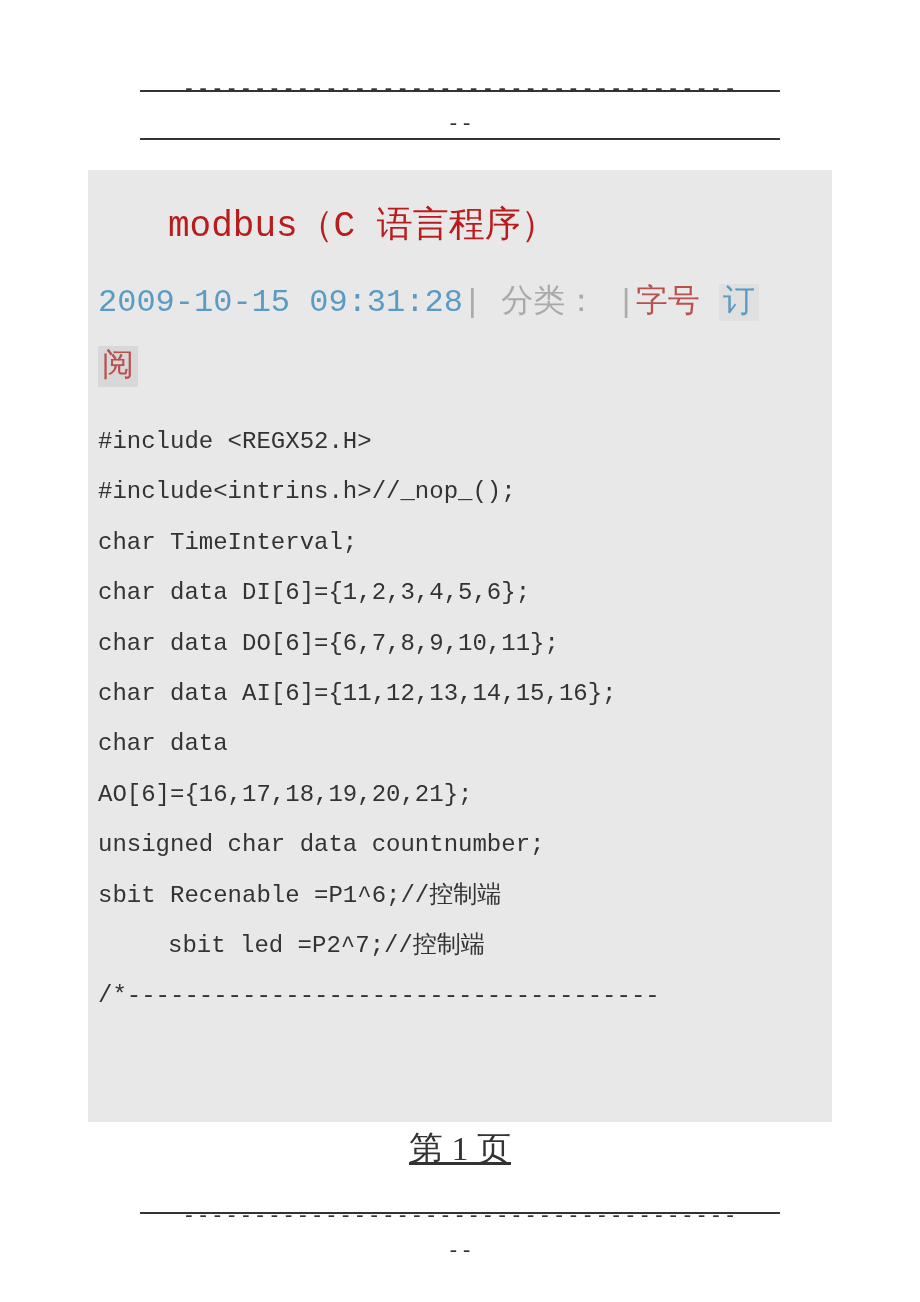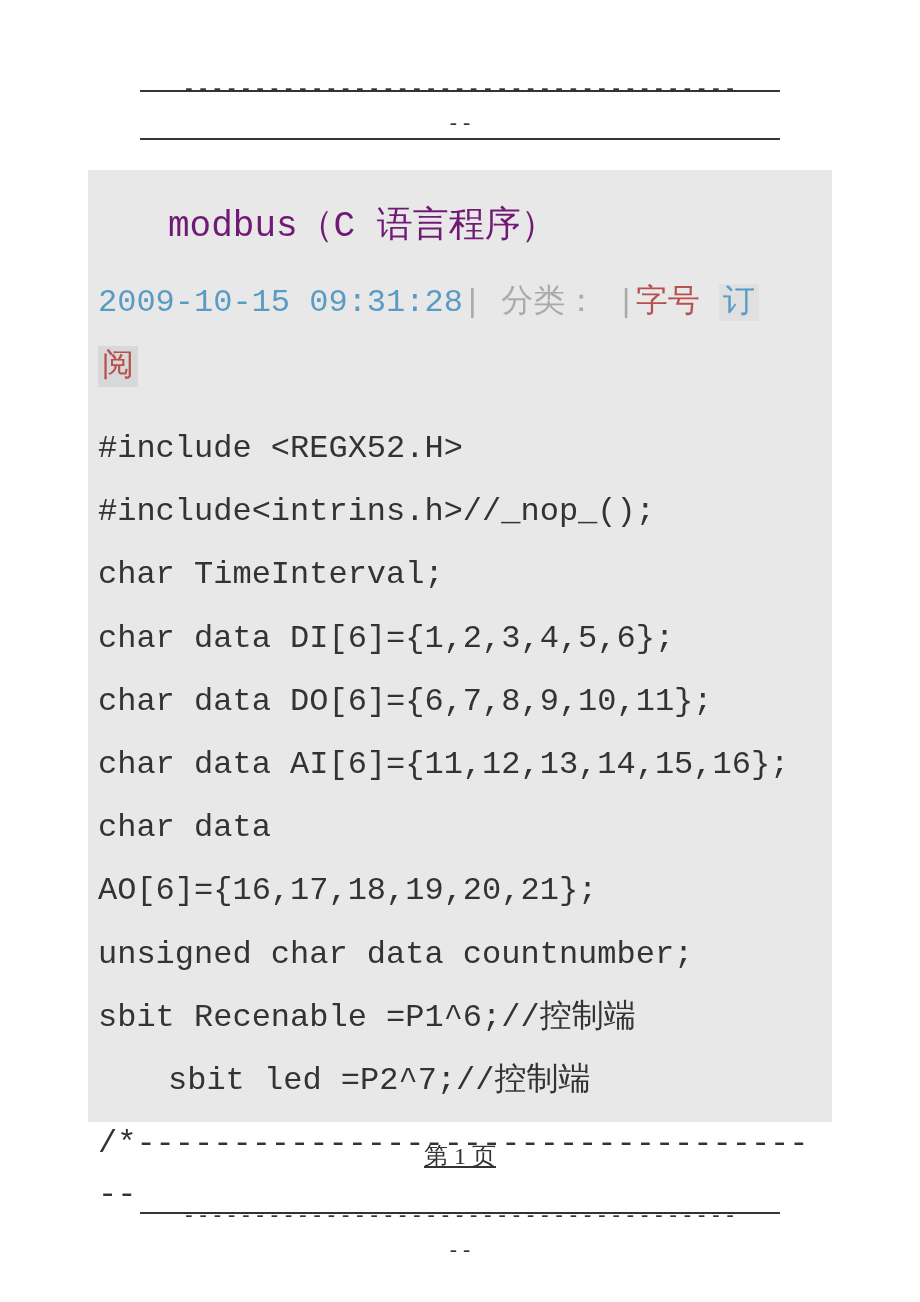--- a/index.html
+++ b/index.html
@@ -49,21 +49,21 @@
       position: absolute;
       top: 170px;
       left: 88px;
       right: 88px;
       bottom: 180px;
       background: #e8e8e8;
       padding: 20px 0;
     }
     .title {
       font-size: 36px;
-      color: #701a75;
+      color: #b91c1c;
       padding: 10px 0 30px 80px;
       font-family: "Courier New", "SimSun", monospace;
     }
     .meta-line {
       font-size: 32px;
       padding: 0 10px 20px 10px;
       font-family: "Courier New", "SimSun", monospace;
     }
     .meta-date {
       color: #5a9bc4;
@@ -78,35 +78,35 @@
       color: #5a9bc4;
       background: #e0e0e0;
       padding: 0 4px;
     }
     .meta-read {
       color: #b8504d;
       background: #d8d8d8;
       padding: 2px 4px;
     }
     .code-line {
-      font-size: 32px;
+      font-size: 24px;
       color: #333;
       padding: 6px 10px;
       font-family: "Courier New", monospace;
       line-height: 1.6;
     }
     .code-block {
       padding-top: 10px;
     }
     .page-number {
       position: absolute;
       bottom: 130px;
       left: 50%;
       transform: translateX(-50%);
-      font-size: 24px;
+      font-size: 34px;
       color: #333;
       text-decoration: underline;
       font-family: "SimSun", serif;
     }
     .bottom-separator {
       position: absolute;
       bottom: 75px;
       left: 140px;
       right: 140px;
       text-align: center;

